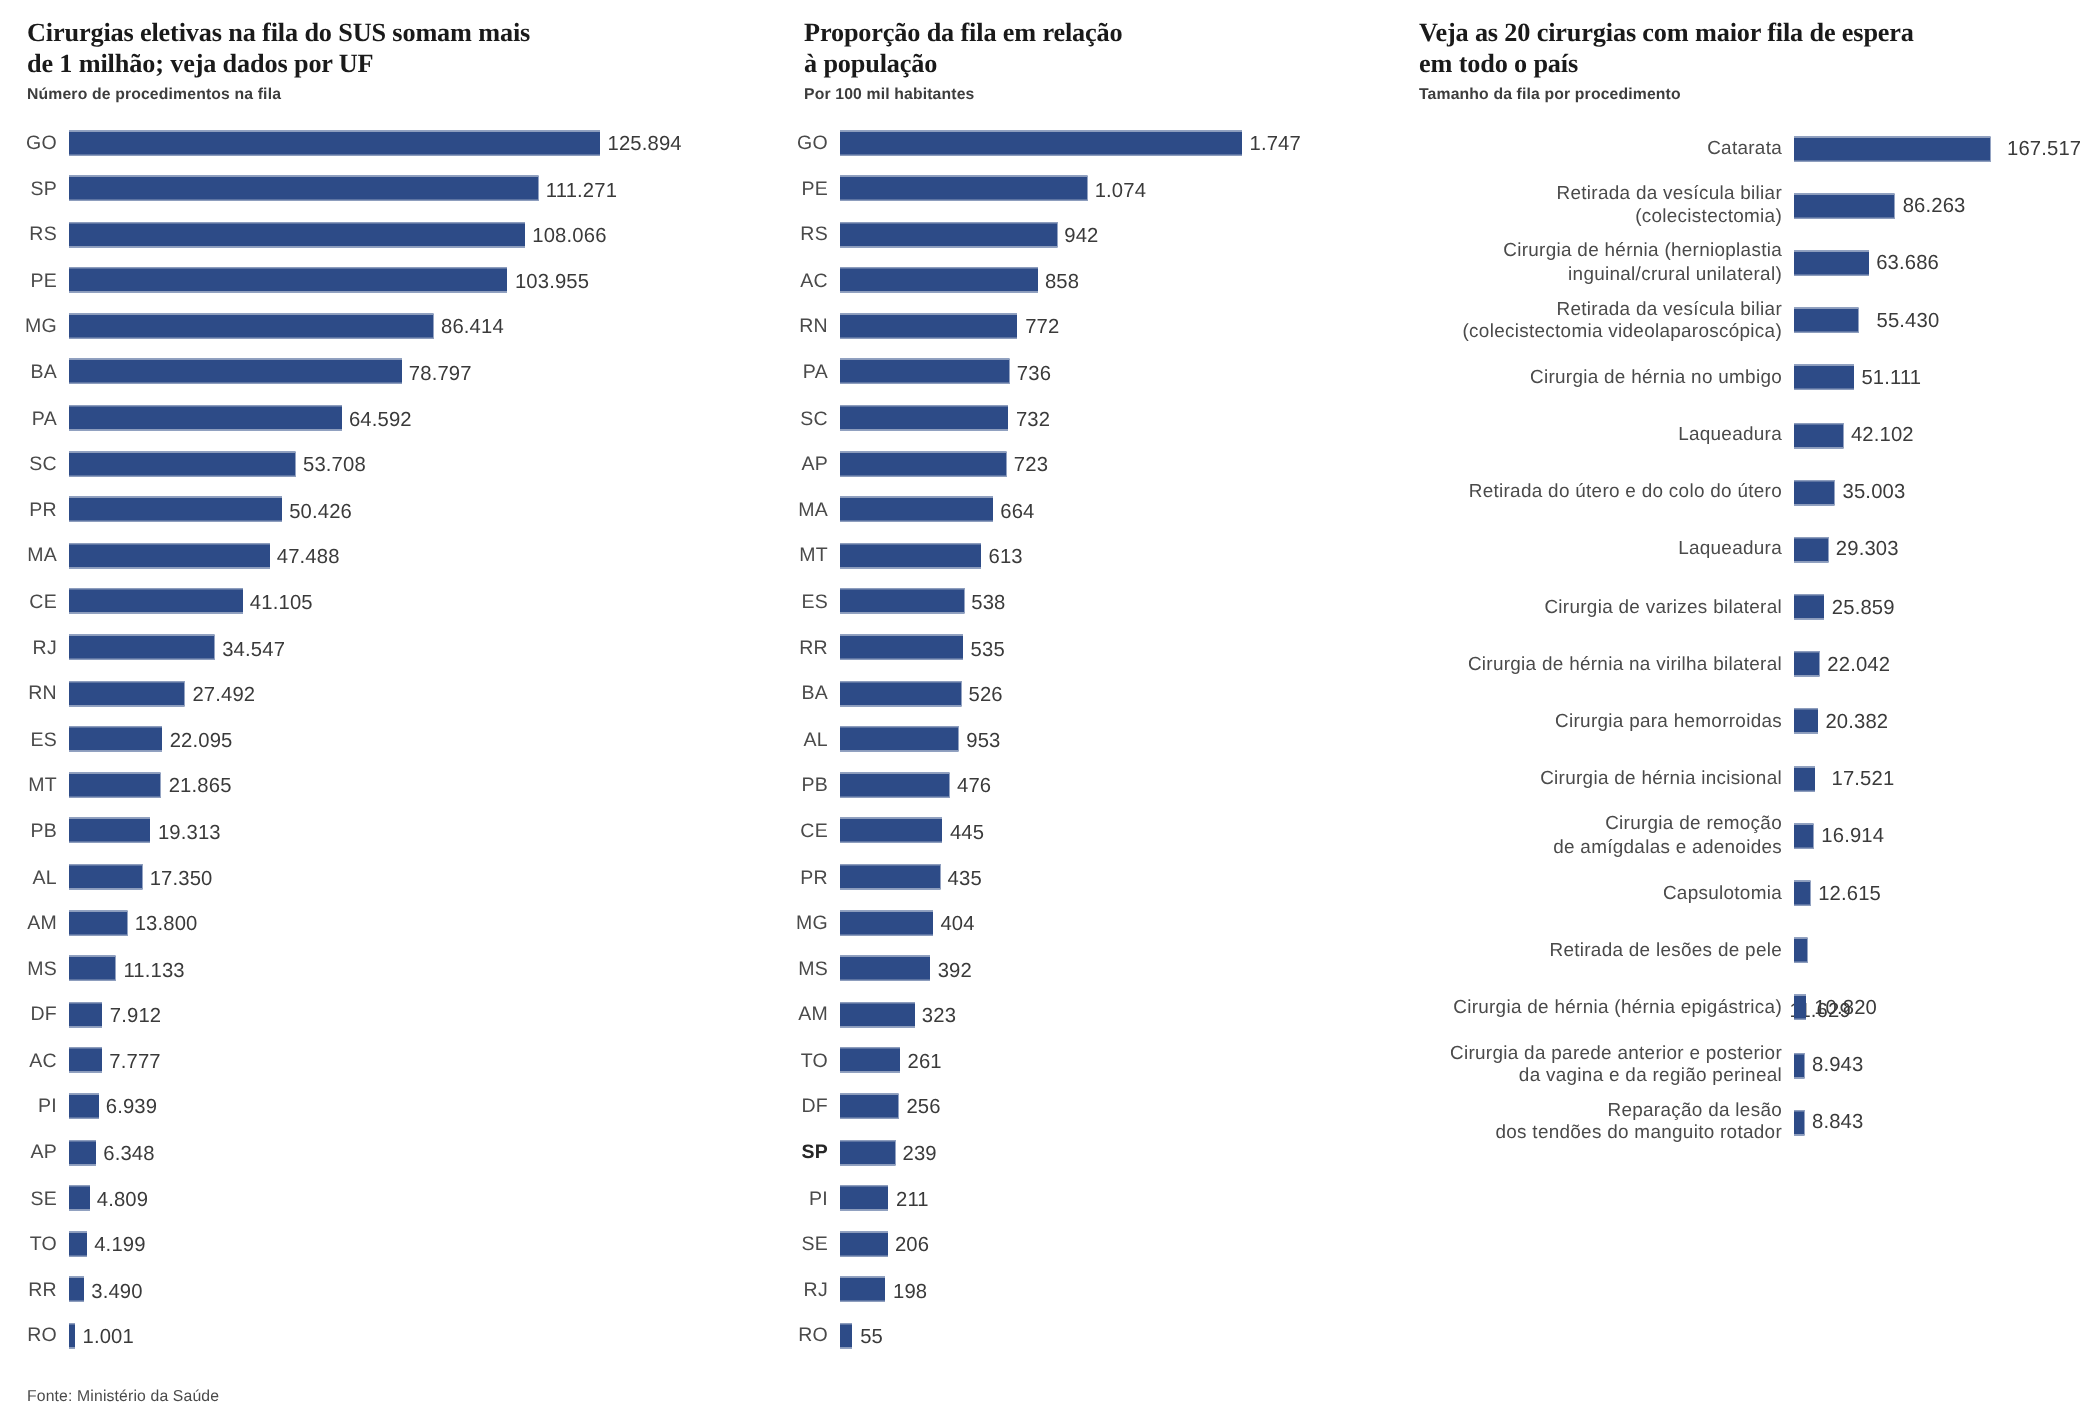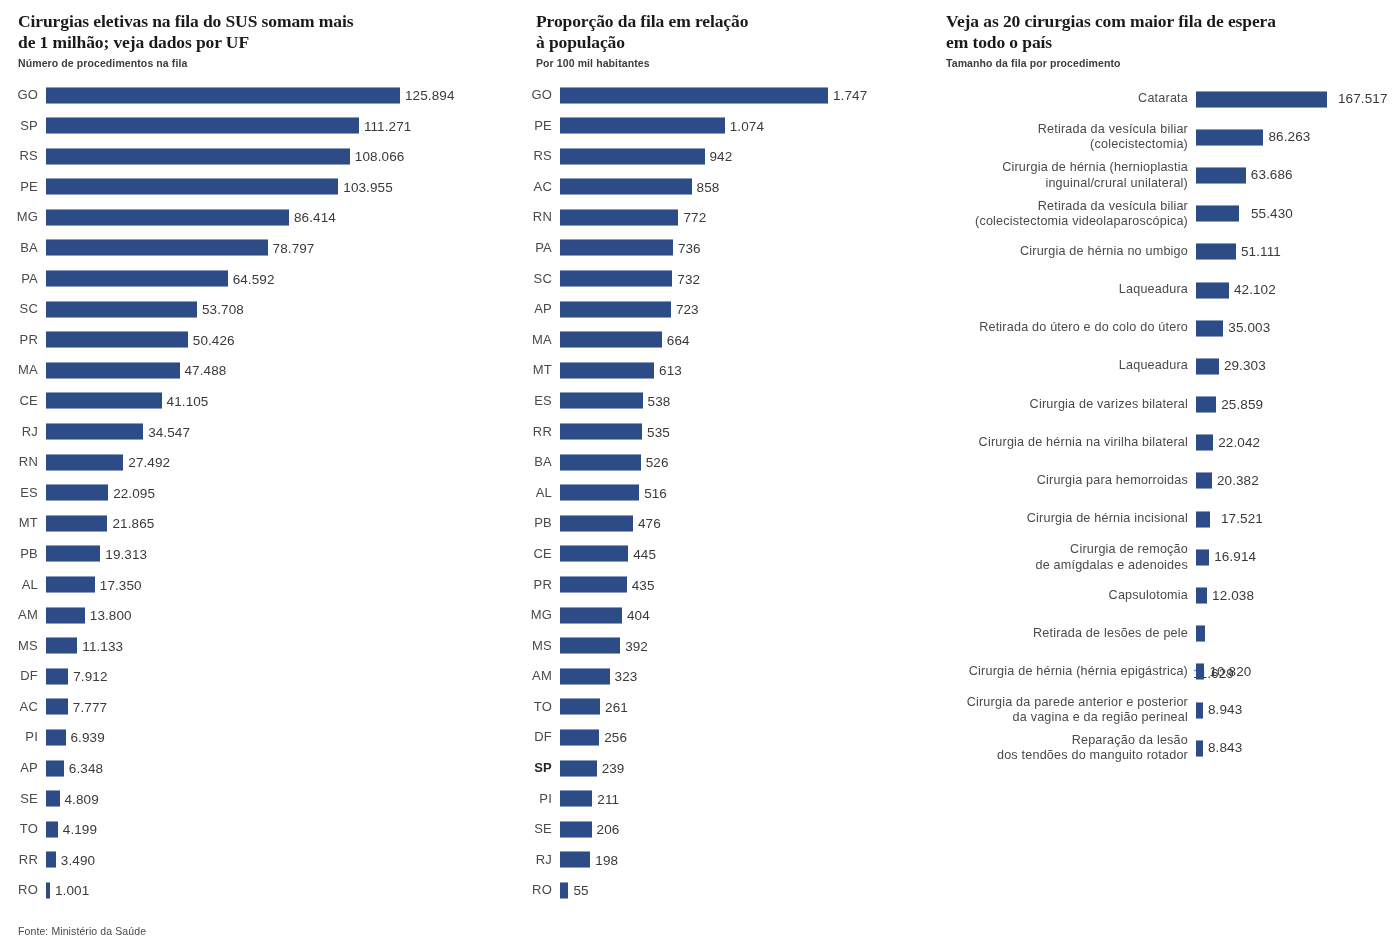--- a/index.html
+++ b/index.html
@@ -353,21 +353,21 @@
           <div class="bar-value" style="left: 127.072px;">535</div>
         </div>
         <div class="row">
           <div class="row-label">BA</div>
           <div class="bar" style="width: 80.6915px; background: rgb(45, 75, 135);"></div>
           <div class="bar-value" style="left: 125.691px;">526</div>
         </div>
         <div class="row">
           <div class="row-label">AL</div>
           <div class="bar" style="width: 79.1574px; background: rgb(45, 75, 135);"></div>
-          <div class="bar-value" style="left: 124.157px;">516</div>
+          <div class="bar-value" style="left: 124.157px;">953</div>
         </div>
         <div class="row">
           <div class="row-label">PB</div>
           <div class="bar" style="width: 73.0212px; background: rgb(45, 75, 135);"></div>
           <div class="bar-value" style="left: 118.021px;">476</div>
         </div>
         <div class="row">
           <div class="row-label">CE</div>
           <div class="bar" style="width: 68.2656px; background: rgb(45, 75, 135);"></div>
           <div class="bar-value" style="left: 113.266px;">445</div>
@@ -500,21 +500,21 @@
         </div>
         <div class="row">
           <div class="row-label">Cirurgia de remoção
 de amígdalas e adenoides</div>
           <div class="bar" style="width: 13.2269px; background: rgb(45, 75, 135);"></div>
           <div class="bar-value" style="left: 284.227px;">16.914</div>
         </div>
         <div class="row">
           <div class="row-label">Capsulotomia</div>
           <div class="bar" style="width: 11.1186px; background: rgb(45, 75, 135);"></div>
-          <div class="bar-value" style="left: 282.119px;">12.038</div>
+          <div class="bar-value" style="left: 282.119px;">12.615</div>
         </div>
         <div class="row">
           <div class="row-label">Retirada de lesões de pele</div>
           <div class="bar" style="width: 9.094px; background: rgb(45, 75, 135);"></div>
           <div class="bar-value" style="left: 263px; margin-top: 40px;">11.629</div>
         </div>
         <div class="row">
           <div class="row-label">Cirurgia de hérnia (hérnia epigástrica)</div>
           <div class="bar" style="width: 8.46135px; background: rgb(45, 75, 135);"></div>
           <div class="bar-value" style="left: 279.461px;">10.820</div>

